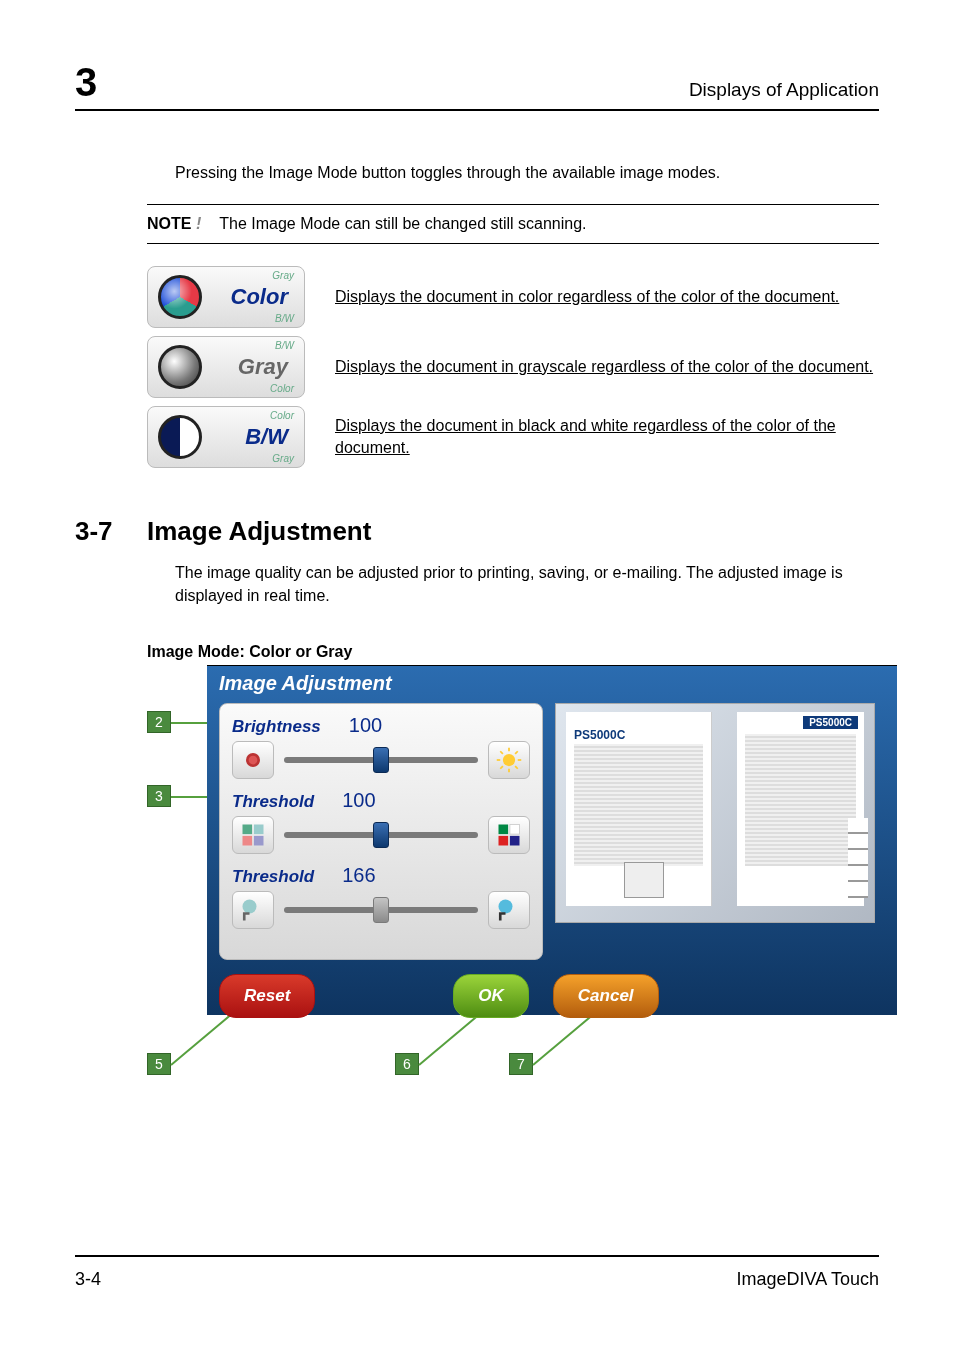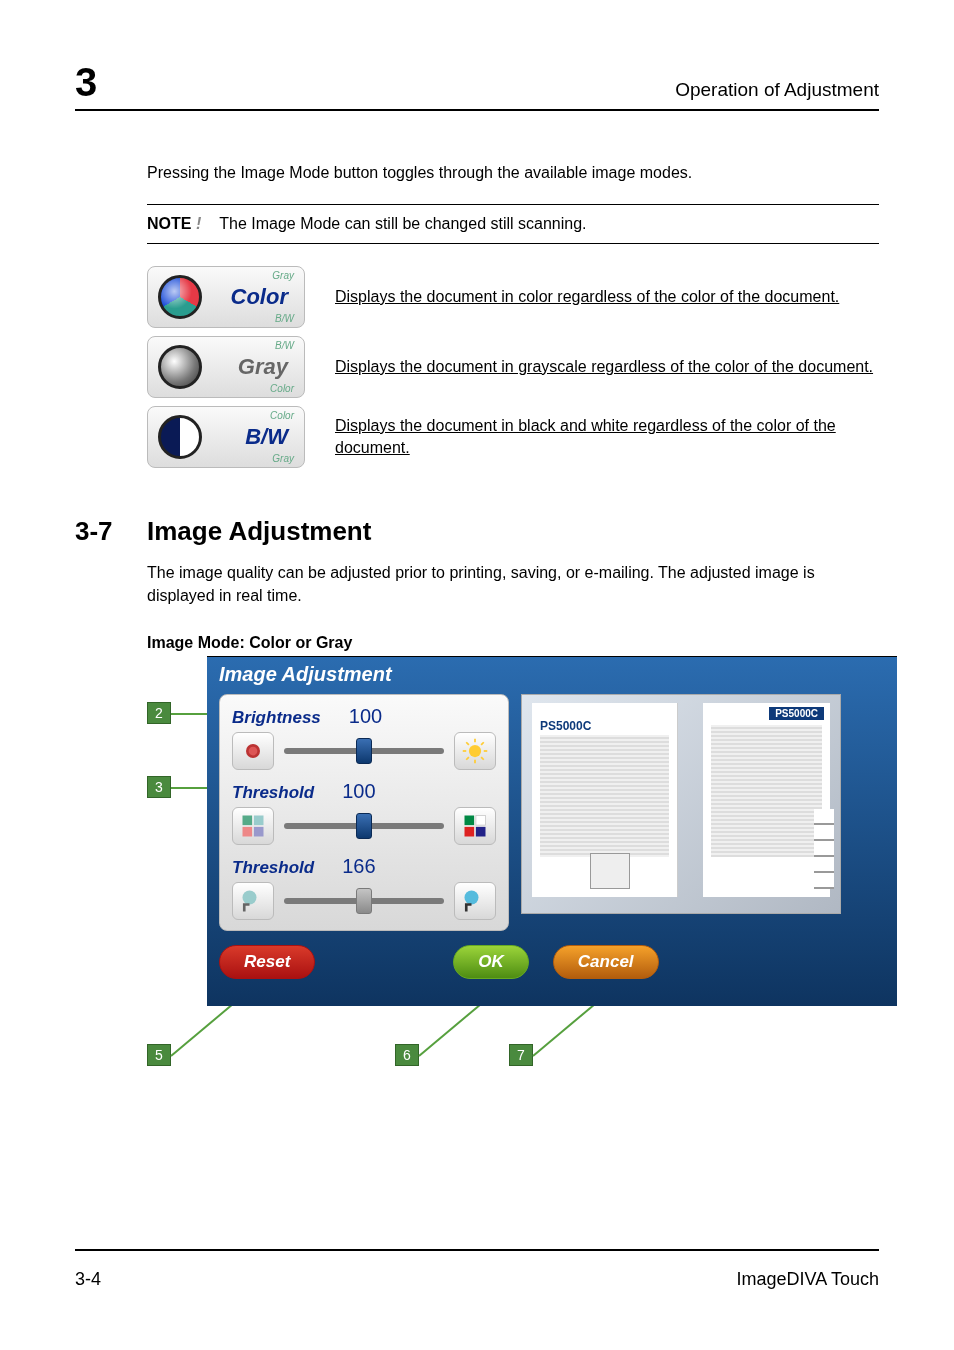--- a/index.html
+++ b/index.html
@@ -3,45 +3,45 @@
 <meta charset="utf-8">
 <style>
   * { box-sizing: border-box; margin: 0; padding: 0; }
   body { font-family: Arial, Helvetica, sans-serif; background: #fff; color: #000; width: 954px; margin: 0 auto; padding: 60px 75px 40px 75px; }
   .header-row { display: flex; justify-content: space-between; align-items: baseline; border-bottom: 2px solid #000; padding-bottom: 4px; margin-bottom: 50px; }
   .header-row .chap { font-size: 40px; font-weight: bold; }
   .header-row .title { font-size: 19px; }
   .section-heading { display: flex; align-items: baseline; margin-bottom: 14px; }
   .section-heading .num { font-size: 26px; font-weight: bold; width: 72px; }
   .section-heading .txt { font-size: 26px; font-weight: bold; }
-  .body-para { margin-left: 72px; font-size: 16px; line-height: 1.45; margin-bottom: 20px; }
+  .body-para { margin-left: 100px; font-size: 16px; line-height: 1.45; margin-bottom: 20px; }
   .note-box { margin-left: 72px; border-top: 1px solid #000; border-bottom: 1px solid #000; padding: 10px 0; font-size: 16px; display: flex; gap: 18px; margin-bottom: 22px; }
   .note-box .note-label { font-weight: bold; }
   .note-box .note-label i { font-style: italic; color: #888; font-weight: bold; }
   .mode-rows { margin-left: 72px; }
   .mode-row { display: flex; align-items: center; gap: 30px; margin-bottom: 8px; }
   .mode-btn { width: 158px; height: 62px; border-radius: 8px; background: linear-gradient(#fafafa,#ddd); border: 1px solid #bbb; display: flex; align-items: center; padding: 0 10px; gap: 10px; position: relative; }
   .mode-btn .icon { width: 44px; height: 44px; border-radius: 50%; }
   .mode-btn .main-label { font-size: 22px; font-weight: bold; font-style: italic; flex: 1; text-align: right; padding-right: 6px; }
   .mode-btn .sub-top, .mode-btn .sub-bottom { position: absolute; right: 10px; font-size: 10px; color: #6a8; font-style: italic; }
   .mode-btn .sub-top { top: 3px; } .mode-btn .sub-bottom { bottom: 3px; }
   .icon-color { background: conic-gradient(#e63946 0 120deg, #2a9d8f 120deg 240deg, #1d4ed8 240deg 360deg); border: 3px solid #222; position: relative; }
   .icon-color::after { content:""; position:absolute; inset:0; background: radial-gradient(circle at 35% 35%, rgba(255,255,255,0.7), transparent 50%); border-radius:50%; }
   .lbl-color { color: #0a2b8a; }
   .icon-gray { background: radial-gradient(circle at 35% 35%, #fff, #777 60%, #333); border: 3px solid #222; }
   .lbl-gray { color: #666; }
   .icon-bw { background: linear-gradient(90deg, #0a1a55 50%, #fff 50%); border: 3px solid #222; }
   .lbl-bw { color: #0a2b8a; }
   .mode-desc { font-size: 16px; line-height: 1.4; flex: 1; text-decoration: underline; }
-  .subheading { margin-left: 72px; font-size: 16px; font-weight: bold; margin-bottom: 4px; margin-top: 6px; }
+  .subheading { margin-left: 72px; font-size: 16px; font-weight: bold; margin-bottom: 4px; margin-top: 15px; }
   .adj-wrap { margin-left: 72px; position: relative; height: 400px; }
   .adj-panel { position: absolute; left: 60px; top: 0; width: 690px; height: 350px; background: linear-gradient(#2b6cb0,#0e3460); border-top: 1px solid #000; padding: 6px 12px 12px 12px; }
   .adj-title { color: #fff; font-size: 20px; font-weight: bold; font-style: italic; margin-bottom: 8px; }
   .adj-body { display: flex; gap: 12px; }
-  .adj-sliders { width: 290px; background: linear-gradient(#fafafa,#d8d8d8); border-radius: 8px; padding: 10px 12px 0 12px; border: 1px solid #bbb; }
+  .adj-sliders { width: 324px; background: linear-gradient(#fafafa,#d8d8d8); border-radius: 8px; padding: 10px 12px 20px 12px; border: 1px solid #bbb; }
   .slider-group { margin-bottom: 10px; }
   .slider-group .sg-label-row { display: flex; align-items: baseline; gap: 28px; }
   .slider-group .sg-label { color: #0a2b8a; font-size: 17px; font-weight: bold; font-style: italic; }
   .slider-group .sg-val { color: #0a2b8a; font-size: 20px; }
   .slider-row { display: flex; align-items: center; gap: 10px; margin-top: 4px; }
   .mini-btn { width: 42px; height: 38px; border-radius: 6px; background: linear-gradient(#fff,#d8d8d8); border: 1px solid #bbb; display: flex; align-items: center; justify-content: center; }
   .mini-btn svg { width: 28px; height: 28px; }
   .track { flex: 1; height: 6px; background: #7a7a7a; border-radius: 3px; position: relative; }
   .thumb { position: absolute; top: -10px; width: 16px; height: 26px; background: linear-gradient(#3a6fb3,#0d386e); border: 1px solid #0b2a55; border-radius: 3px; left: 50%; transform: translateX(-50%); }
   .thumb.gray { background: linear-gradient(#c4c4c4,#8a8a8a); border: 1px solid #7a7a7a; }
@@ -49,36 +49,36 @@
   .preview-inner { width:100%; height:100%; background: linear-gradient(135deg,#dfe6ee,#b0b8c3); position:relative; }
   .preview-inner .pg-left, .preview-inner .pg-right { position:absolute; top:8px; bottom:16px; background:#fff; }
   .pg-left { left:10px; width:46%; border-right:1px solid #ccc; }
   .pg-right { right:10px; width:40%; }
   .pg-badge { position:absolute; top:4px; right:6px; background:#0e3a7a; color:#fff; font-weight:bold; font-size:10px; padding:1px 6px; }
   .pg-title { position:absolute; top:16px; left:8px; color:#0e3a7a; font-weight:bold; font-size:12px; }
   .pg-lines { position:absolute; left:8px; right:8px; top:32px; bottom:40px; background: repeating-linear-gradient(#f0f0f0,#f0f0f0 2px,#ddd 2px,#ddd 4px); }
   .pg-squares { position:absolute; right:-4px; bottom:8px; width:20px; height:80px; background: repeating-linear-gradient(#fff,#fff 14px,#999 14px,#999 16px); }
   .pg-device { position:absolute; bottom:8px; left:40%; width:40px; height:36px; background:#eee; border:1px solid #999; }
   .btn-row { display: flex; gap: 24px; padding-top: 14px; }
-  .pill-btn { height: 34px; padding: 0 24px; border-radius: 17px; font-size: 17px; font-weight: bold; font-style: italic; display: flex; align-items: center; justify-content: center; color: #fff; border: 1px solid #6a2; }
+  .pill-btn { height: 44px; padding: 0 24px; border-radius: 17px; font-size: 17px; font-weight: bold; font-style: italic; display: flex; align-items: center; justify-content: center; color: #fff; border: 1px solid #6a2; }
   .btn-reset { background: linear-gradient(#d93a2a,#a11); border-color:#a11; }
   .btn-ok { background: linear-gradient(#9bd43a,#4e8d12); }
   .btn-cancel { background: linear-gradient(#f5a12a,#b35d0d); border-color:#b35d0d; }
   .callout { position: absolute; width: 24px; height: 22px; background: #4a8a3e; color: #fff; font-size: 14px; display: flex; align-items: center; justify-content: center; border: 1px solid #326528; }
   .callout-line { position: absolute; background: #56a03e; height: 2px; transform-origin: left center; }
-  .footer { display: flex; justify-content: space-between; border-top: 2px solid #000; margin-top: auto; padding-top: 18px; font-size: 18px; }
+  .footer { display: flex; justify-content: space-between; border-top: 2px solid #000; margin-top: auto; padding-top: 12px; font-size: 18px; }
   .page-wrap { min-height: 1230px; display: flex; flex-direction: column; }
 </style>
 </head>
 <body>
 <div class="page-wrap">
 
 <div class="header-row">
   <div class="chap">3</div>
-  <div class="title">Operation of Adjustment</div>
+  <div class="title">Displays of Application</div>
 </div>
 
 <p class="body-para">Pressing the Image Mode button toggles through the available image modes.</p>
 
 <div class="note-box">
   <span class="note-label"><span>NOTE</span> <i>!</i></span>
   <span>The Image Mode can still be changed still scanning.</span>
 </div>
 
 <div class="mode-rows">

